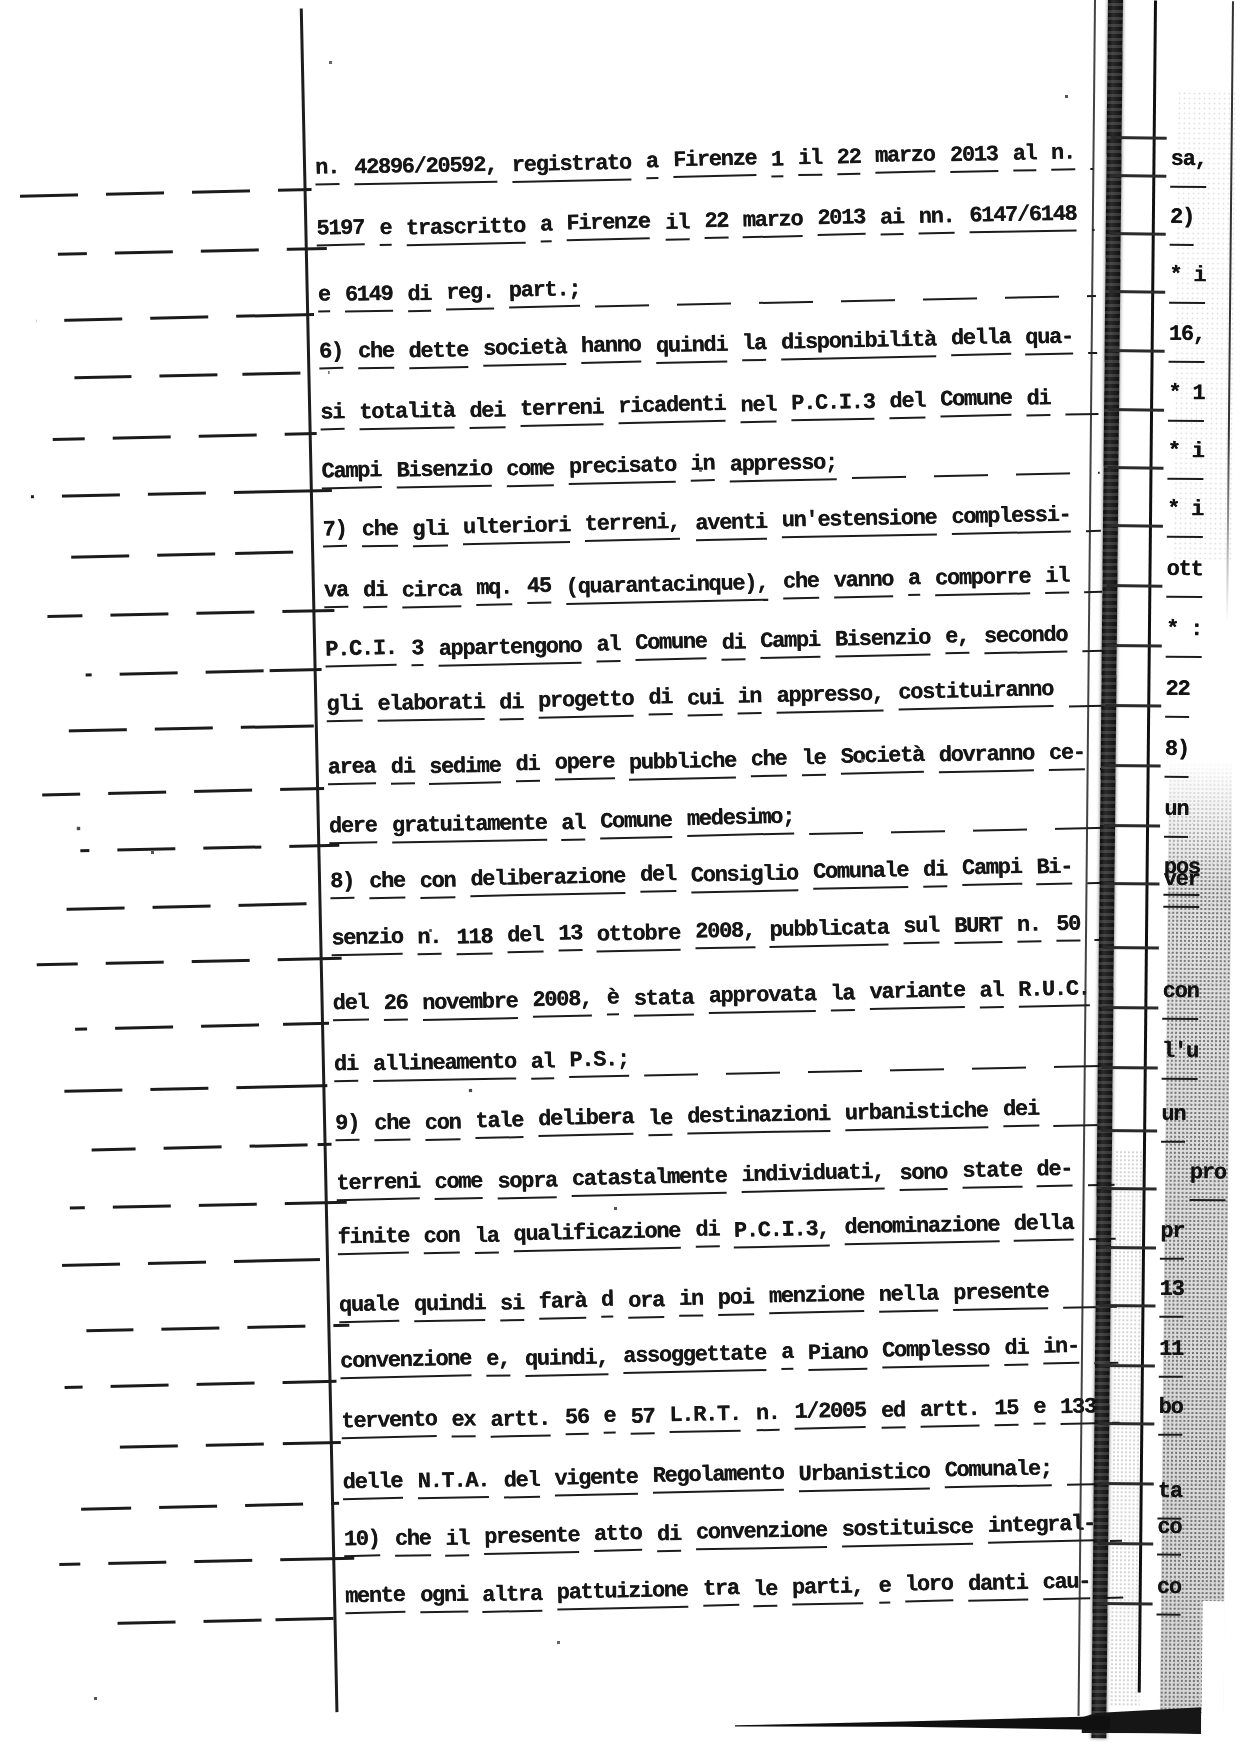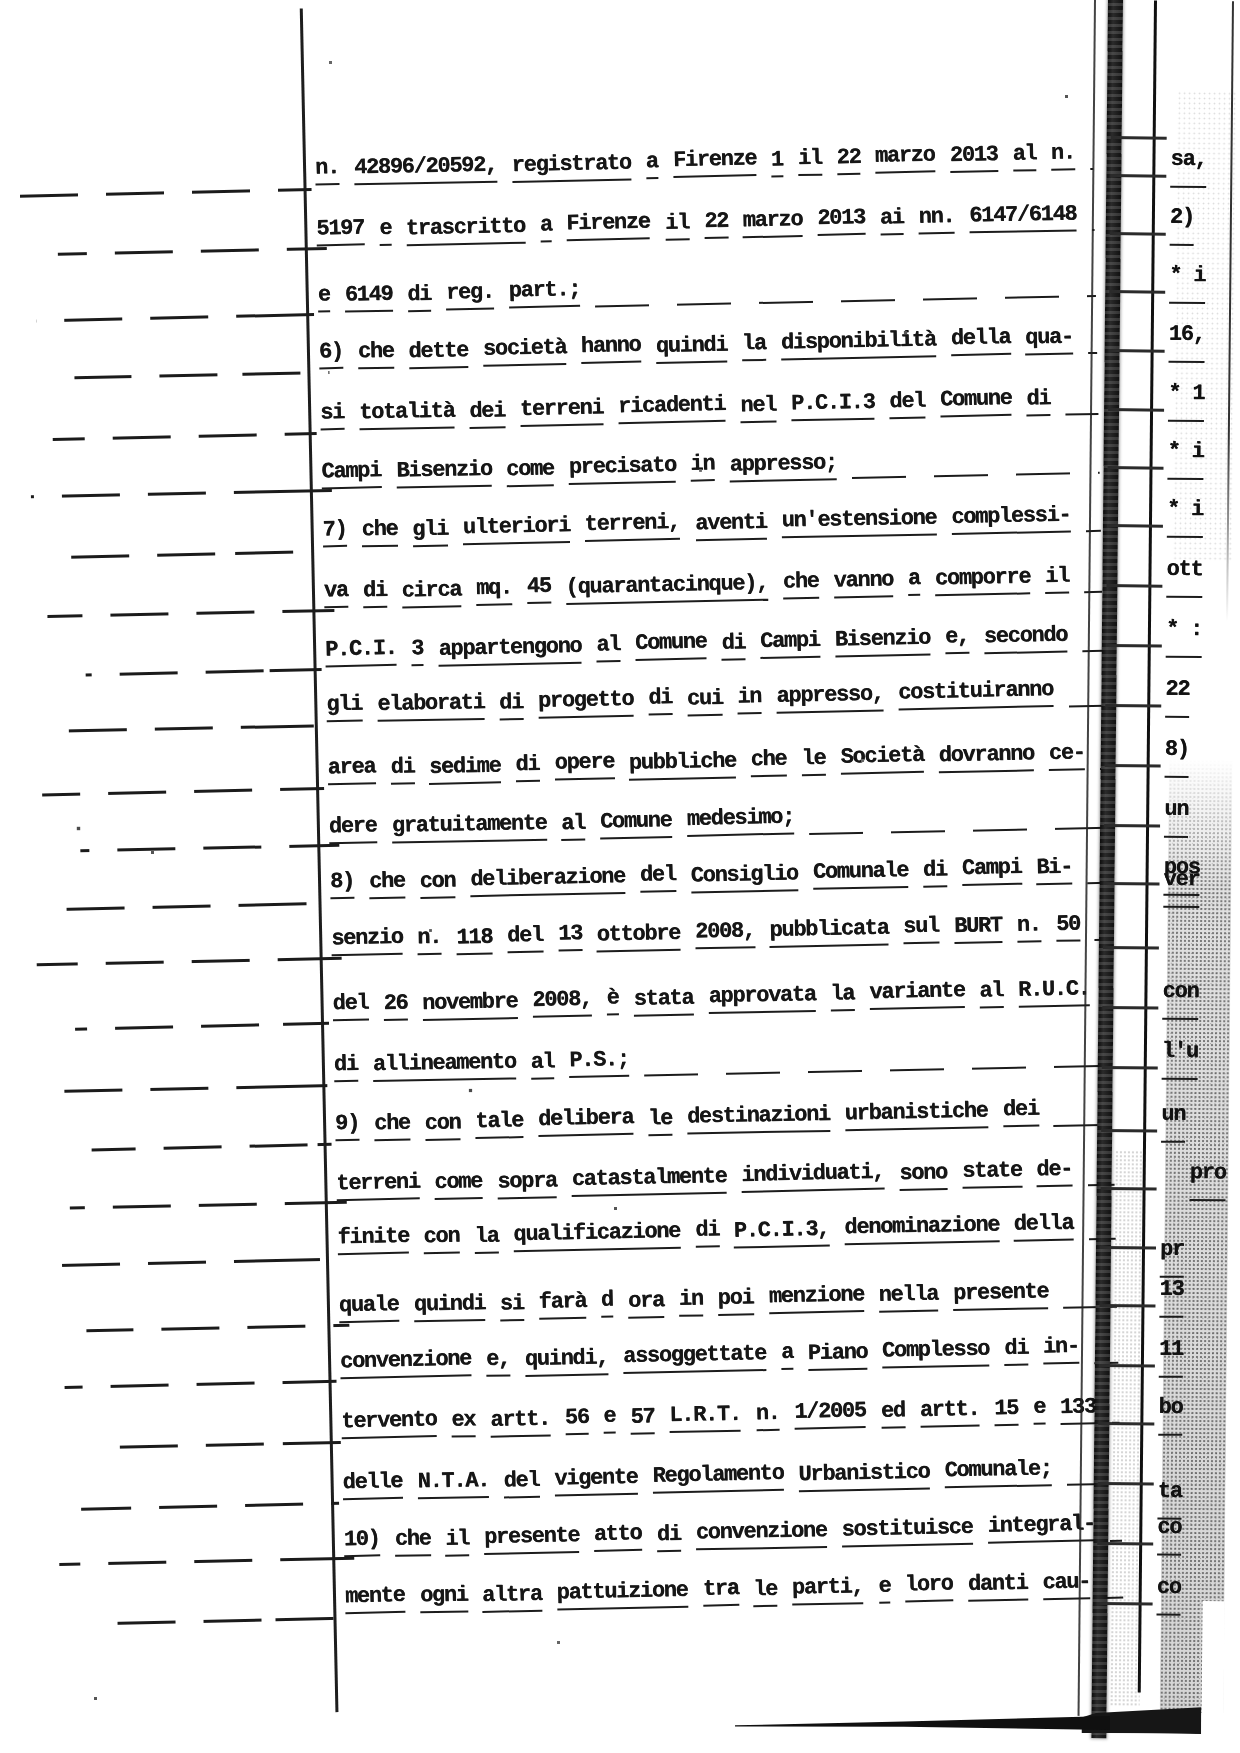--- a/index.html
+++ b/index.html
@@ -160,21 +160,21 @@
         <div class="frag" style="top: 866px;"><span class="w">ver</span></div>
         <div class="conn" style="top: 946px;"></div>
         <div class="frag" style="top: 978px;"><span class="w">con</span></div>
         <div class="conn" style="top: 1006px;"></div>
         <div class="frag" style="top: 1038px;"><span class="w">l'u</span></div>
         <div class="conn" style="top: 1066px;"></div>
         <div class="frag" style="top: 1101px;"><span class="w">un</span></div>
         <div class="conn" style="top: 1129px;"></div>
         <div class="frag" style="top: 1159px; margin-left: 29px;"><span class="w">pro</span></div>
         <div class="conn" style="top: 1187px;"></div>
-        <div class="frag" style="top: 1218px; margin-top: 18px;"><span class="w">pr</span></div>
+        <div class="frag" style="top: 1218px;"><span class="w">pr</span></div>
         <div class="conn" style="top: 1246px;"></div>
         <div class="frag" style="top: 1276px;"><span class="w">13</span></div>
         <div class="conn" style="top: 1304px;"></div>
         <div class="frag" style="top: 1336px;"><span class="w">11</span></div>
         <div class="conn" style="top: 1364px;"></div>
         <div class="frag" style="top: 1394px;"><span class="w">bo</span></div>
         <div class="conn" style="top: 1422px;"></div>
         <div class="frag" style="top: 1454px; margin-top: 24px;"><span class="w">ta</span></div>
         <div class="conn" style="top: 1482px;"></div>
         <div class="frag" style="top: 1514px;"><span class="w">co</span></div>

